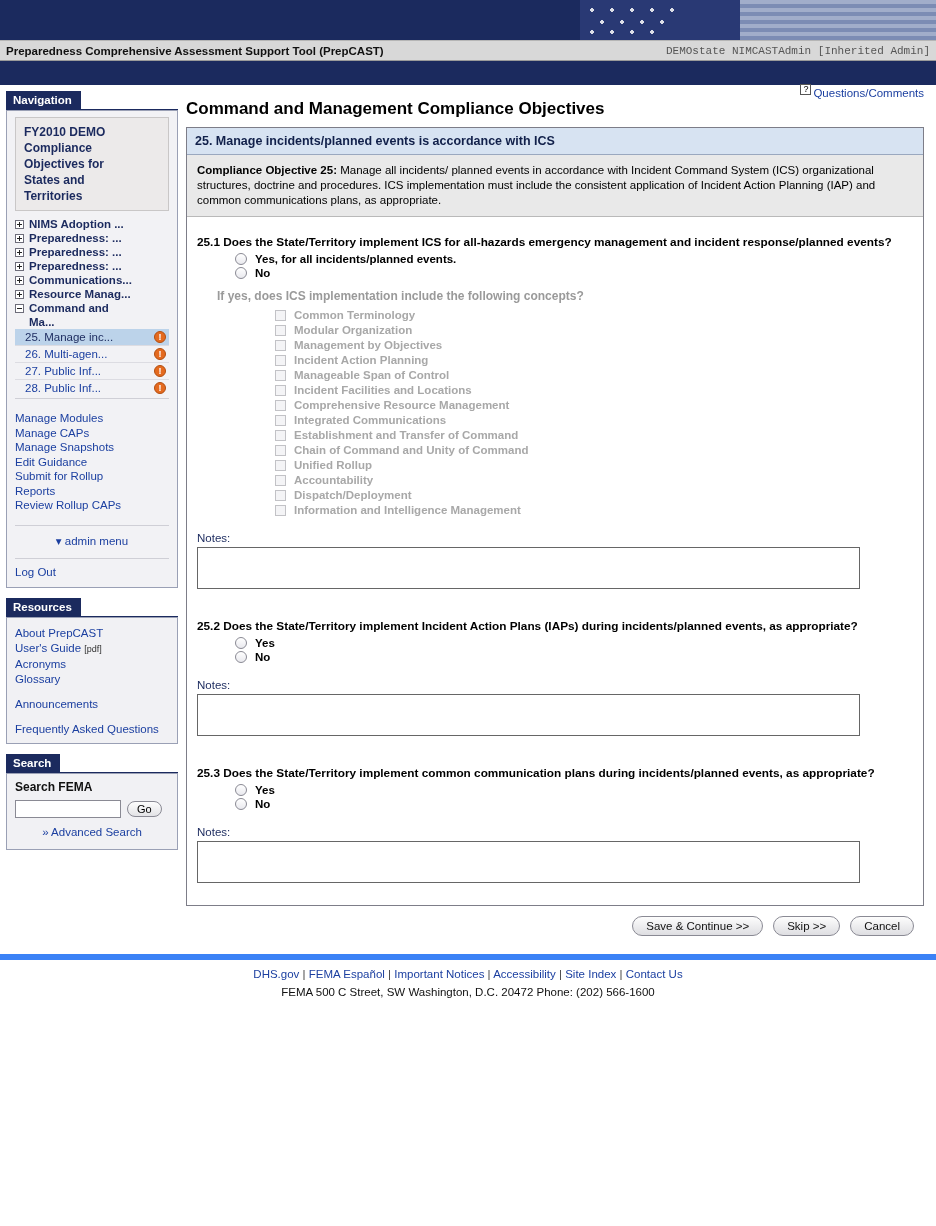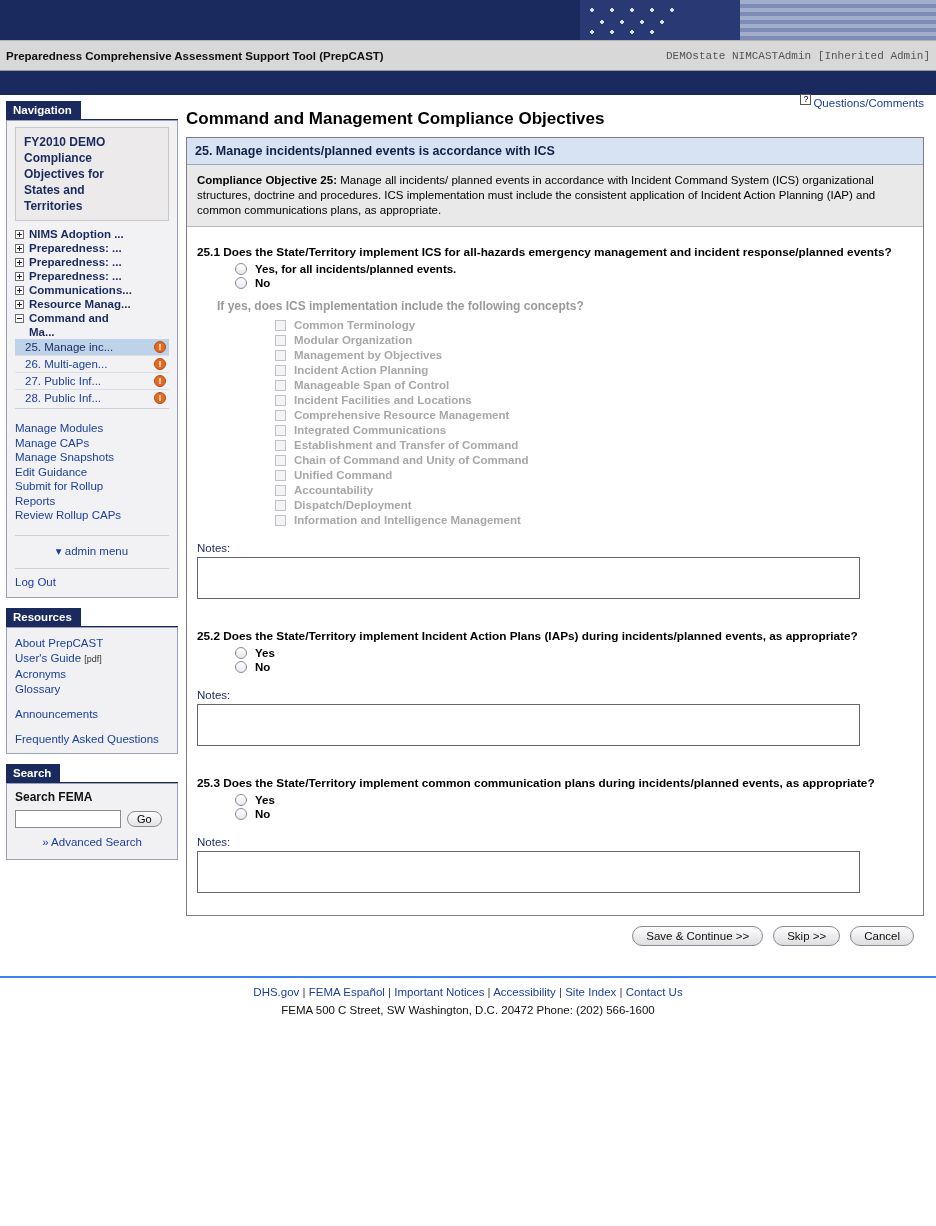--- a/index.html
+++ b/index.html
@@ -74,21 +74,21 @@
   }
   .npd {
     color: #e6e9f4;
     font-size: 15px;
     margin-left: 20px;
     font-family: "Liberation Serif", serif;
   }
 
   
   .subhdr {
-    height: 31px;
+    height: 21px;
     background: #d8d8d8;
     border-top: 1px solid #b5b5b5;
     border-bottom: 1px solid #9a9a9a;
     display: flex;
     align-items: center;
     justify-content: space-between;
     padding: 0 6px 0 6px;
   }
   .subhdr .left {
     font-size: 11.5px; font-weight: bold; color: #111;
@@ -341,22 +341,22 @@
     background: linear-gradient(#fdfdfd, #dedee2);
     border-radius: 11px;
     font-size: 11.5px;
     padding: 3px 13px;
     cursor: pointer;
     color: #111;
   }
 
   
   .footer {
-    margin-top: 20px;
-    border-top: 2px solid #3b82f6;
+    margin-top: 8px;
+    border-top: 6px solid #3b82f6;
     padding-top: 8px;
     text-align: center;
     font-size: 11.5px;
   }
   .footer a { color: #1b3fa0; text-decoration: none; }
   .footer .sepchar { color: #444; }
   .footer .addr { margin-top: 6px; color: #111; font-size: 11.5px; }
 </style>
 </head>
 <body>
@@ -552,21 +552,21 @@
           <div class="cbopt">
             <span class="cbox"></span>
             <span>Establishment and Transfer of Command</span>
           </div>
           <div class="cbopt">
             <span class="cbox"></span>
             <span>Chain of Command and Unity of Command</span>
           </div>
           <div class="cbopt">
             <span class="cbox"></span>
-            <span>Unified Command</span>
+            <span>Unified Rollup</span>
           </div>
           <div class="cbopt">
             <span class="cbox"></span>
             <span>Accountability</span>
           </div>
           <div class="cbopt">
             <span class="cbox"></span>
             <span>Dispatch/Deployment</span>
           </div>
           <div class="cbopt">

